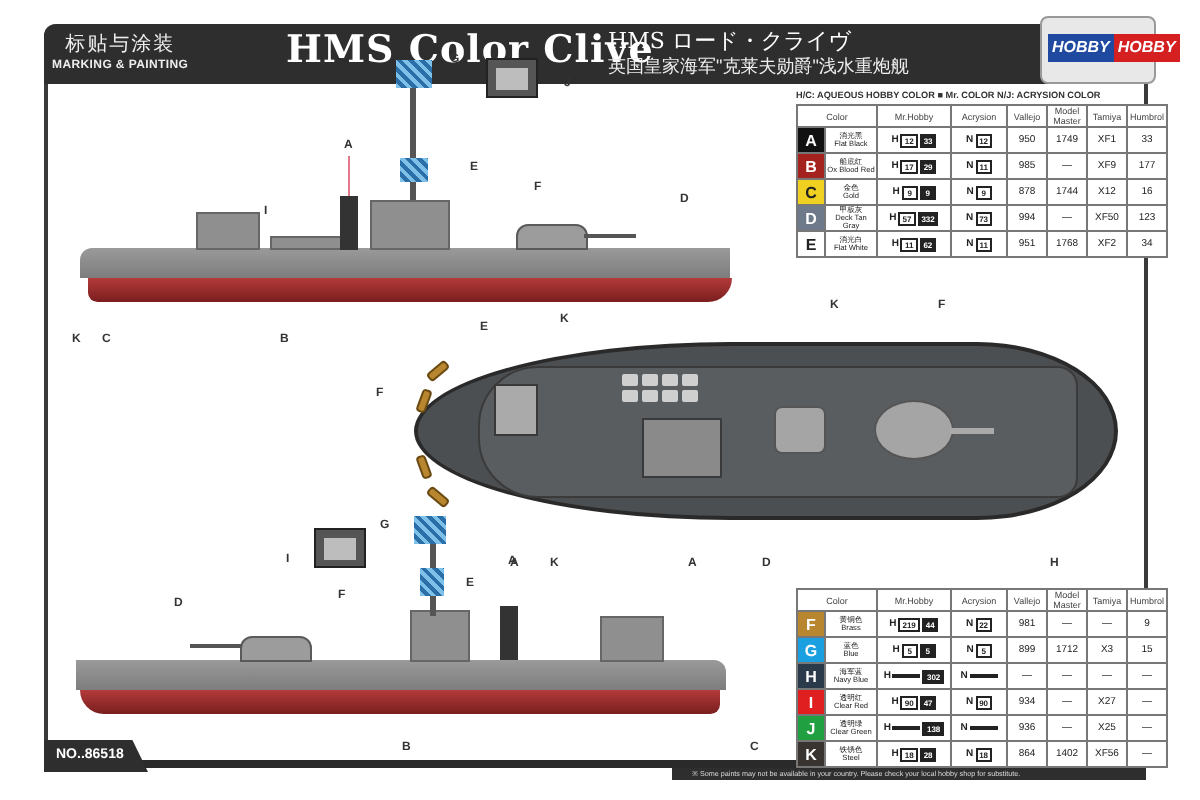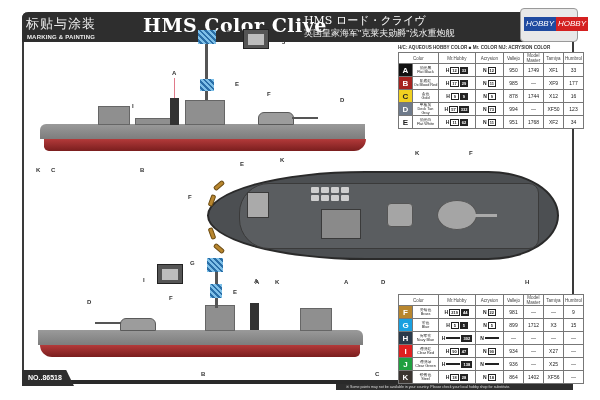--- a/index.html
+++ b/index.html
@@ -1,26 +1,26 @@
 <!DOCTYPE html>
 <html><head>
 <meta charset="utf-8">
 <style>
   * { box-sizing: border-box; margin: 0; padding: 0; }
   body { width: 600px; height: 400px; background: #ffffff; position: relative; overflow: hidden; font-family: "Liberation Sans", sans-serif; }
   .sheet { position: absolute; left: 22px; top: 12px; width: 552px; height: 372px; background: #fff; border-left: 2px solid #3a3a3a; border-right: 2px solid #3a3a3a; border-bottom: 4px solid #2a2a2a; border-radius: 6px 6px 4px 4px; }
   .header { position: absolute; left: 22px; top: 12px; width: 552px; height: 30px; background: #2e2e2e; border-radius: 6px 6px 0 0; }
   .hdr-left { position: absolute; left: 26px; top: 15px; color: #eee; text-align: center; }
-  .hdr-left .cn { font-size: 13px; letter-spacing: 1px; }
+  .hdr-left .cn { font-size: 10px; letter-spacing: 1px; }
   .hdr-left .en { font-size: 6px; font-weight: bold; letter-spacing: 0.2px; margin-top: 1px; }
   .title { position: absolute; left: 143px; top: 14px; color: #fff; font-family: "DejaVu Serif", serif; font-weight: bold; font-size: 19px; letter-spacing: 0.5px; }
   .jp-title { position: absolute; left: 304px; top: 13px; color: #fff; font-family: "DejaVu Serif", serif; font-size: 11px; }
   .cn-title { position: absolute; left: 304px; top: 27px; color: #eee; font-size: 9px; }
   .logo-box { position: absolute; left: 520px; top: 8px; width: 58px; height: 34px; background: #e8e8e8; border: 1px solid #999; border-radius: 4px; }
-  .logo { position: absolute; left: 524px; top: 17px; height: 14px; display: flex; font-size: 8px; font-weight: normal; font-style: italic; }
+  .logo { position: absolute; left: 524px; top: 17px; height: 14px; display: flex; font-size: 8px; font-weight: bold; font-style: italic; }
   .logo .hb { background: #1f4aa0; color: #fff; padding: 2px 2px; }
   .logo .bs { background: #d42020; color: #fff; padding: 2px 2px; }
   .legend-line { position: absolute; left: 398px; top: 45px; font-size: 4.6px; font-weight: bold; color: #333; white-space: nowrap; }
   table.paint { position: absolute; border-collapse: collapse; font-size: 5px; color: #222; background: #fff; }
   table.paint th, table.paint td { border: 1px solid #777; text-align: center; height: 13px; padding: 0; }
   table.paint th { font-weight: normal; font-size: 4.5px; color: #444; height: 11px; }
   .code { width: 14px; color: #fff; font-weight: bold; font-size: 8px; }
   .cname { width: 26px; font-size: 3.8px; line-height: 4px; }
   .mr { width: 37px; }
   .ac { width: 28px; }

